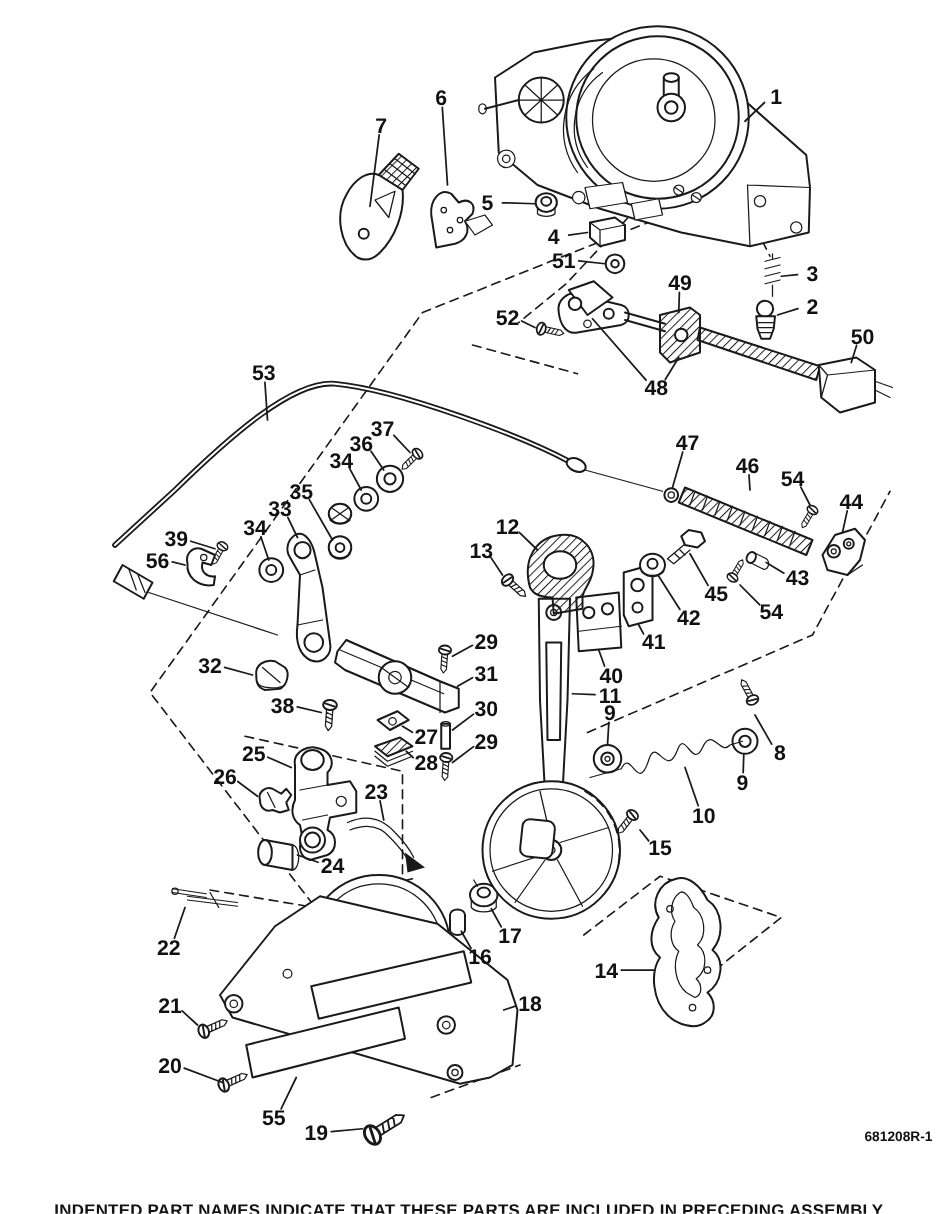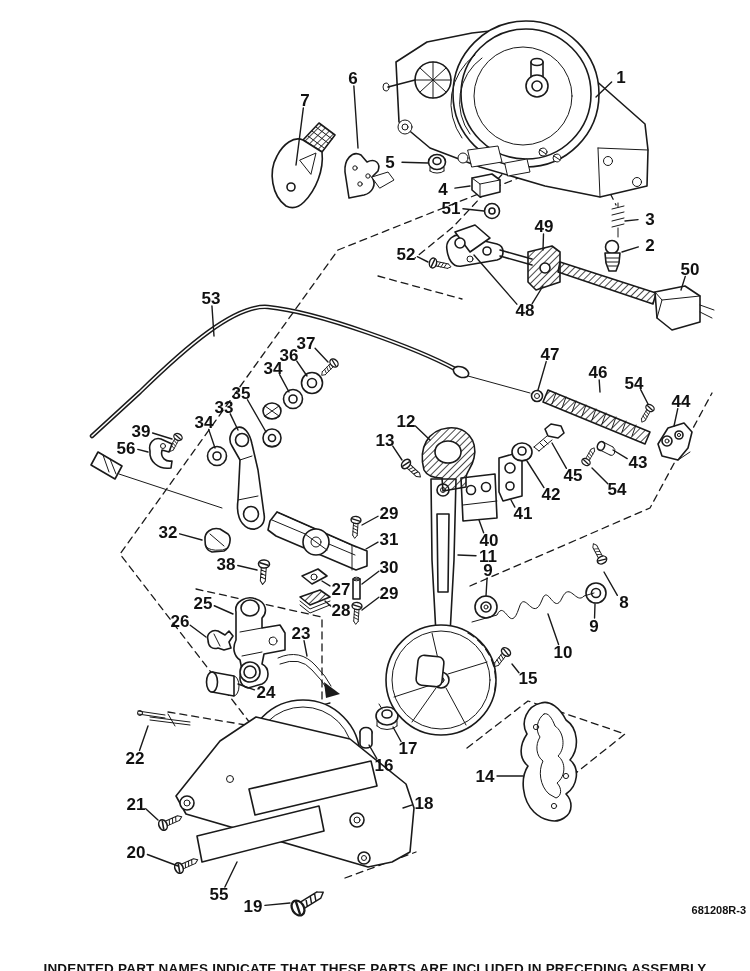--- a/index.html
+++ b/index.html
@@ -503,13 +503,13 @@
         <text x="617" y="495" text-anchor="middle">54</text>
         <line x1="224.8831348755907" y1="887.0273957030035" x2="237" y2="862" class="ld"></line>
         <text x="219" y="900" text-anchor="middle">55</text>
         <line x1="137.8064389211989" y1="449.4310835055999" x2="148" y2="452" class="ld"></line>
         <text x="126" y="454" text-anchor="middle">56</text>
       </g>
 </svg>
 </div>
 
 <div id="footer-note">INDENTED PART NAMES INDICATE THAT THESE PARTS ARE INCLUDED IN PRECEDING ASSEMBLY</div>
-<div id="drawing-number">681208R-3</div>
+<div id="drawing-number">681208R-1</div>
 
 </body></html>

